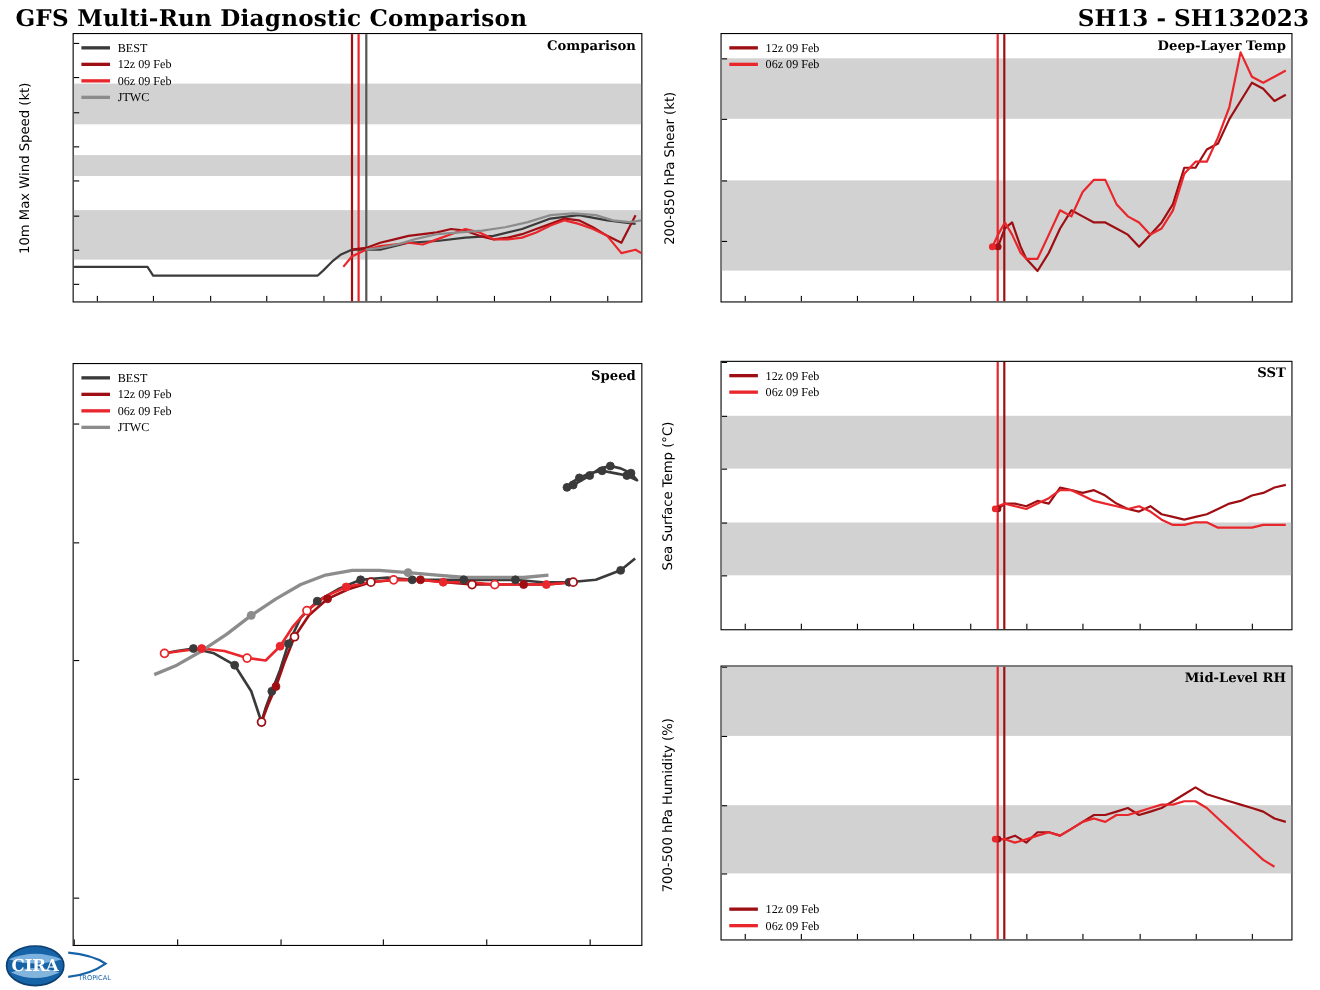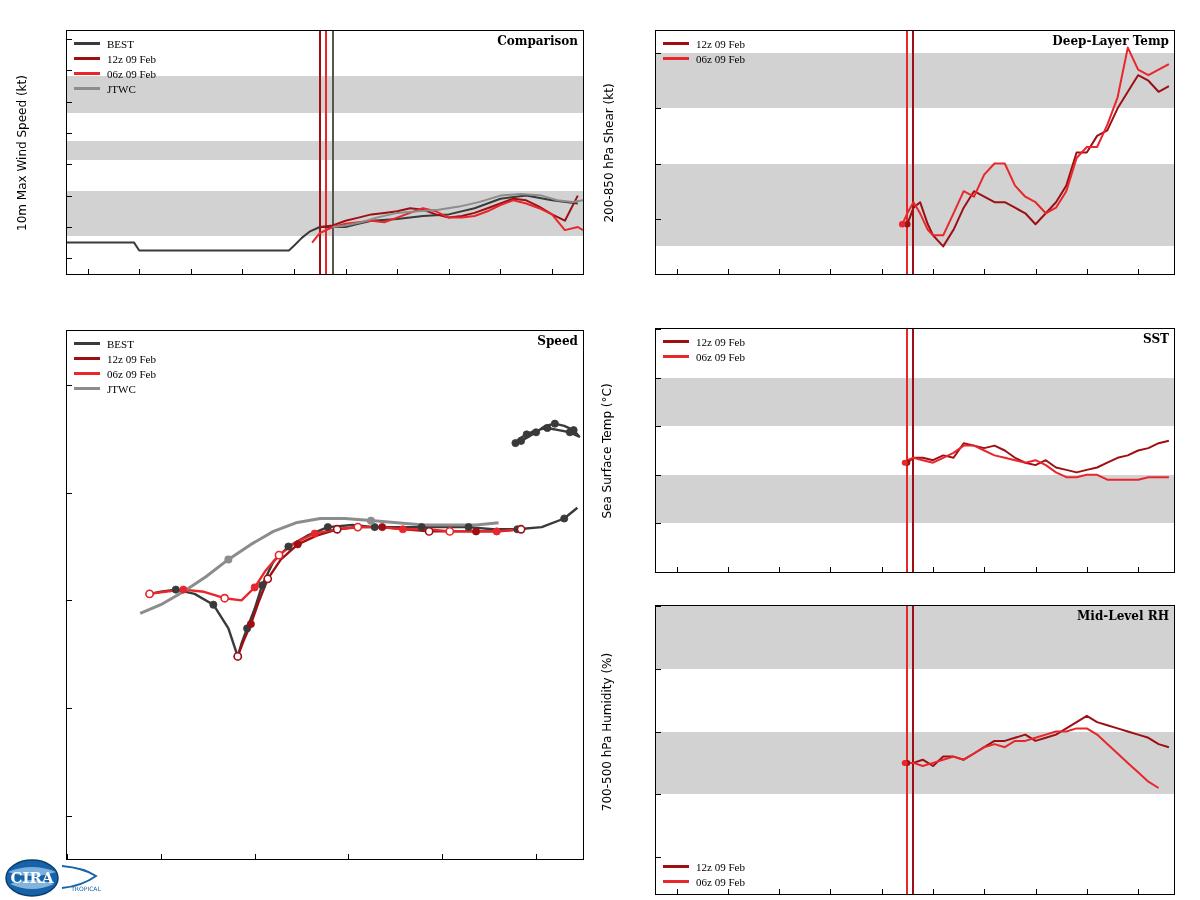--- a/index.html
+++ b/index.html
@@ -51,20 +51,22 @@
   svg.series { position:absolute; left:0; top:0; overflow:visible; }
 
   
   #logo { position:absolute; left:4px; bottom:2px; width:108px; height:40px; }
 </style>
 </head>
 <body>
 
 <div class="page">
 
+  <div id="hdr-title">GFS Multi-Run Diagnostic Comparison</div>
+  <div id="hdr-storm">SH13 - SH132023</div>
 
   <div class="panel" id="p-int" style="left:66px; top:30px; width:518px; height:245px;">
     <div class="plot" id="plot-int">
         <div class="band" style="top: 159.91px; height: 45.4645px;"></div>
         <div class="band" style="top: 109.742px; height: 18.8129px;"></div>
         <div class="band" style="top: 45.4645px; height: 36.0581px;"></div>
         <div class="vline" style="left: 251.84px; background: rgb(158, 15, 20);"></div>
         <div class="vline" style="left: 258.032px; background: rgb(232, 38, 43);"></div>
         <div class="vline" style="left: 264.74px; background: rgb(85, 85, 85);"></div>
         <div class="ytickmark" style="top: 227.323px;"></div>
@@ -278,21 +280,21 @@
           <span class="lbl">12z 09 Feb</span>
         </div>
         <div class="row">
           <span class="swatch" style="background: rgb(232, 38, 43);"></span>
           <span class="lbl">06z 09 Feb</span>
         </div>
       </div>
   </div>
   <div class="ylabel" id="yl-sst" style="left: 607px; top: 450.5px; transform: translate(-50%, -50%) rotate(-90deg);">Sea Surface Temp (°C)</div>
 
-  <div class="panel" id="p-rh" style="left:655px; top:605px; width:520px; height:290px;">
+  <div class="panel" id="p-rh" style="left:655px; top:605px; width:520px; height:250px;">
     <div class="plot" id="plot-rh">
         <div class="band" style="top: 125.5px; height: 62.75px;"></div>
         <div class="band" style="top: 0px; height: 62.75px;"></div>
         <div class="vline" style="left: 250.307px; background: rgb(232, 38, 43);"></div>
         <div class="vline" style="left: 256.461px; background: rgb(158, 15, 20);"></div>
         <div class="ytickmark" style="top: 251px;"></div>
         <div class="ytickmark" style="top: 188.25px;"></div>
         <div class="ytickmark" style="top: 125.5px;"></div>
         <div class="ytickmark" style="top: 62.75px;"></div>
         <div class="ytickmark" style="top: 0px;"></div>

